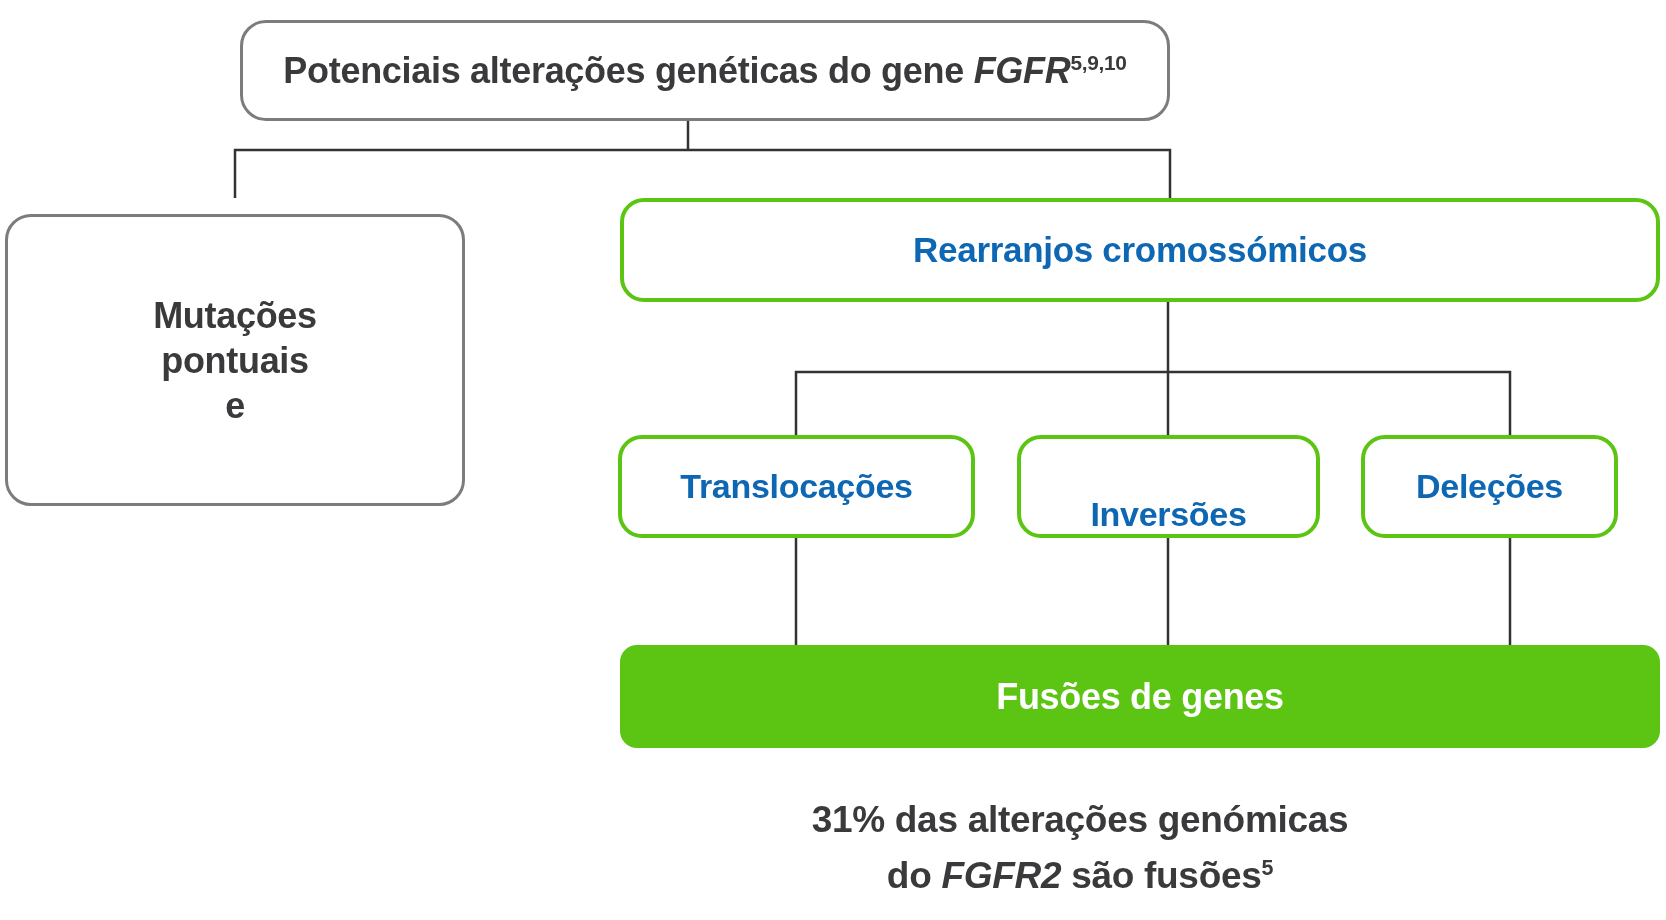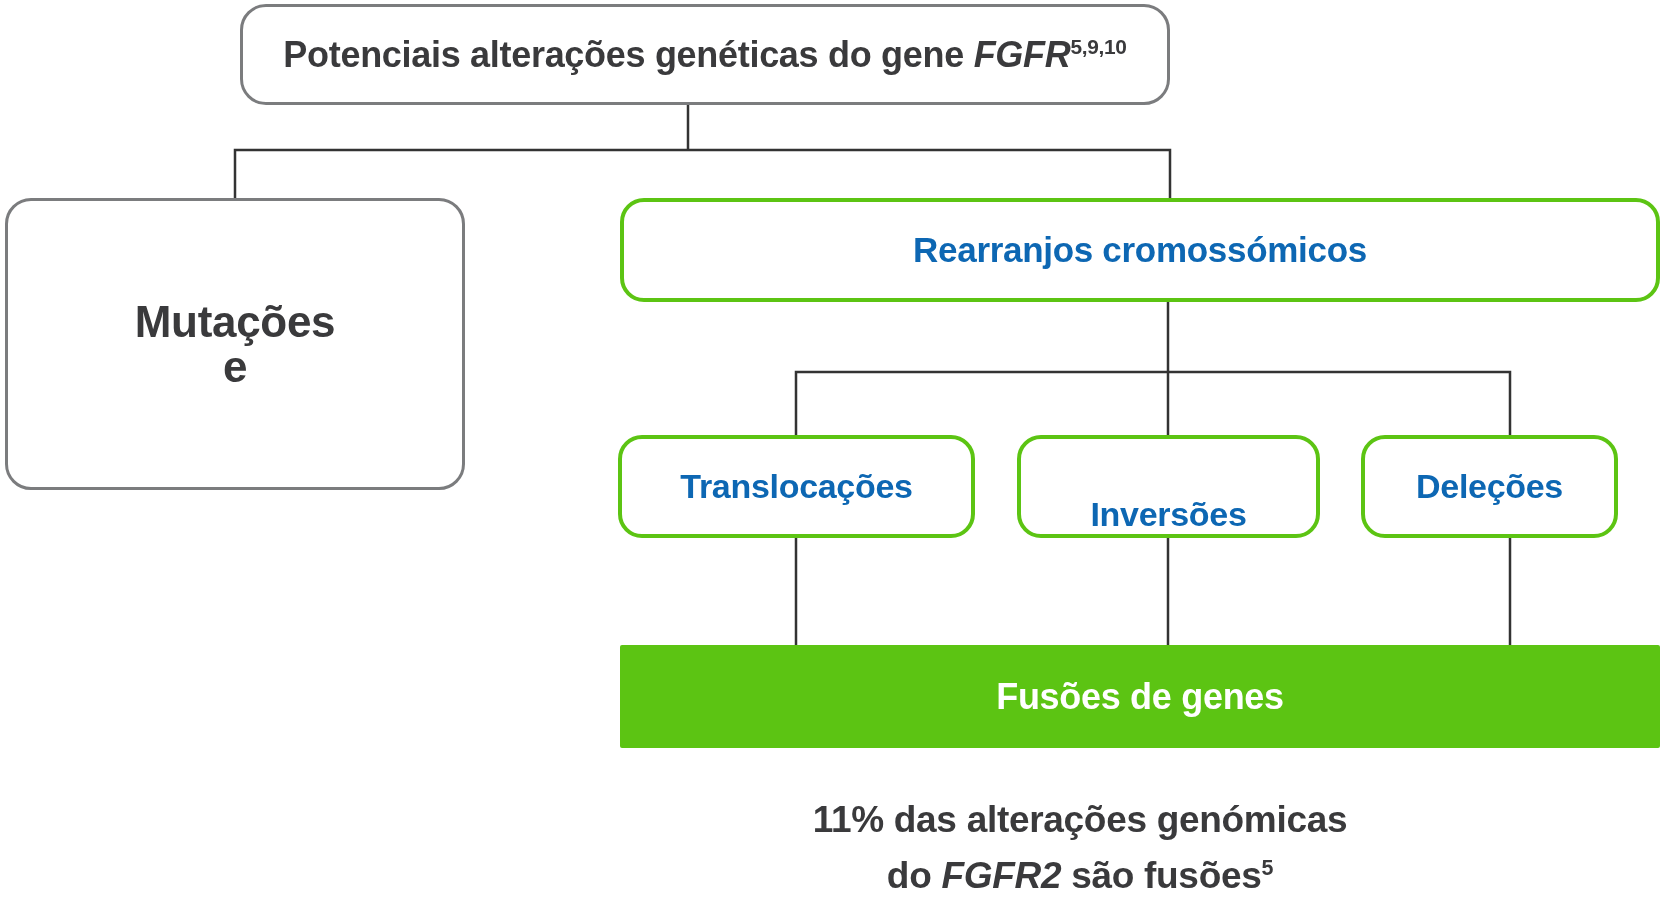--- a/index.html
+++ b/index.html
@@ -33,34 +33,35 @@
     display: flex;
     align-items: center;
     justify-content: center;
     text-align: center;
     background: #ffffff;
   }
   .gray-box {
     border: 3px solid var(--gray_border, #7b7c7e);
     border-radius: 26px;
     color: var(--dark, #3a3a3c);
+    margin-top: 16px;
   }
   .green-outline-box {
     border: 4px solid var(--green, #5cc413);
     border-radius: 24px;
     color: var(--blue, #0d67b3);
   }
   .green-fill-box {
     background: var(--green, #5cc413);
     border: none;
-    border-radius: 2px;
+    border-radius: 17px;
     color: #ffffff;
   }
   .root-box     { left: 240px; top: 4px;   width: 930px;  height: 101px; font-size: 36px; }
-  .left-box     { left: 5px;   top: 198px; width: 460px;  height: 292px; font-size: 44px; line-height: 45px; }
+  .left-box     { left: 5px;   top: 198px; width: 460px;  height: 292px; font-size: 36px; line-height: 45px; }
   .rearr-box    { left: 620px; top: 198px; width: 1040px; height: 104px; font-size: 35px; }
   .child-box    { top: 435px;  height: 103px; font-size: 34px; }
   .child-0      { left: 618px;  width: 357px; }
   .child-1      { left: 1017px; width: 303px; align-items: flex-end; }
   .child-2      { left: 1361px; width: 257px; }
   .fusion-box   { left: 620px; top: 645px; width: 1040px; height: 103px; font-size: 36px; }
   .caption {
     position: absolute;
     left: 620px; top: 792px;
     width: 920px;
@@ -93,20 +94,21 @@
     <path d="M1510 538 V645"></path>
   </svg>
 
   <div class="box gray-box root-box">
     <span><span>Potenciais alterações genéticas do gene </span><span class="gene">FGFR</span><sup>5,9,10</sup></span>
   </div>
 
   <div class="box gray-box left-box">
     <span>
       <span style="display:block">Mutações</span>
+      <span style="display:block">pontuais</span>
       <span style="display:block">e</span>
     </span>
   </div>
 
   <div class="box green-outline-box rearr-box">
     <span>Rearranjos cromossómicos</span>
   </div>
 
   <div class="box green-outline-box child-box child-0">
     <span>Translocações</span>
@@ -118,17 +120,17 @@
 
   <div class="box green-outline-box child-box child-2">
     <span>Deleções</span>
   </div>
 
   <div class="box green-fill-box fusion-box">
     <span>Fusões de genes</span>
   </div>
 
   <div class="caption">
-    <span style="display:block">11% das alterações genómicas</span>
+    <span style="display:block">31% das alterações genómicas</span>
     <span style="display:block"><span>do </span><span class="gene">FGFR2</span><span> são fusões</span><sup>5</sup></span>
   </div>
 
 </div>
 
 </body></html>

